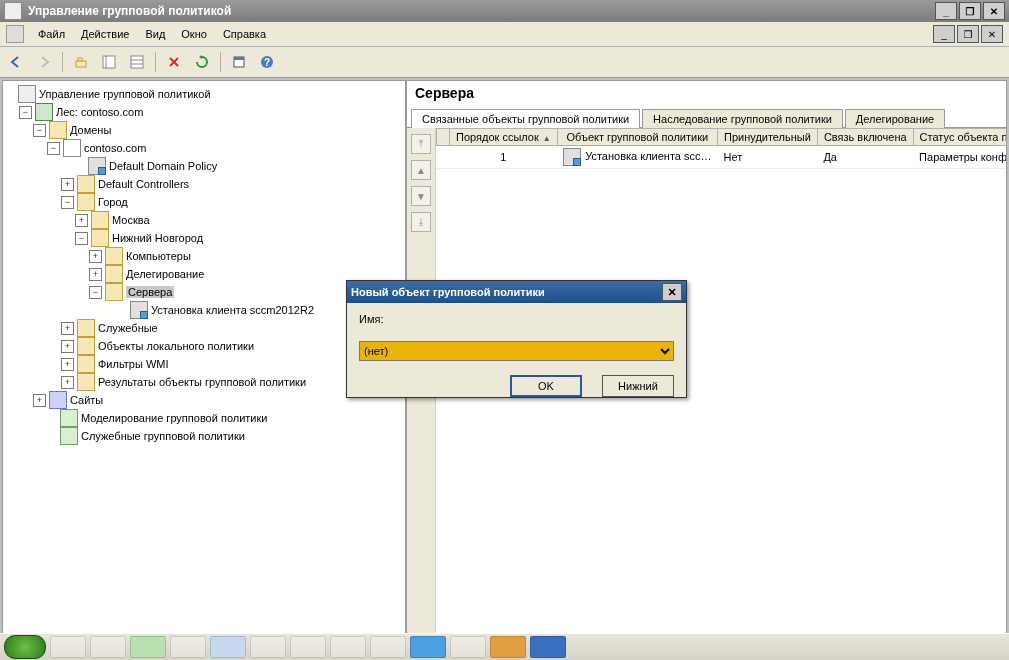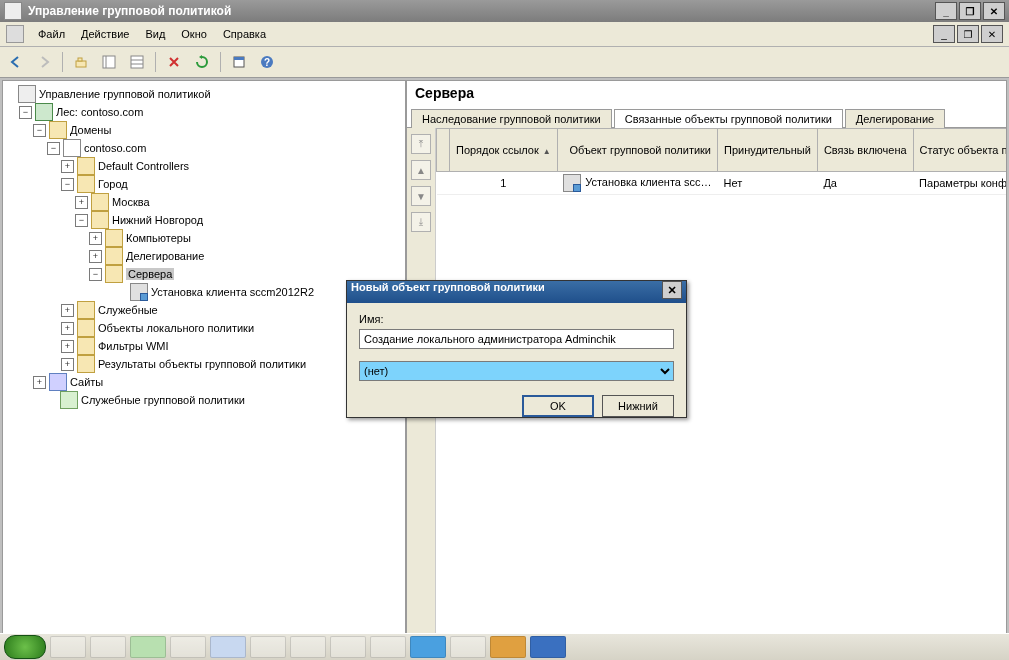--- a/index.html
+++ b/index.html
@@ -33,33 +33,33 @@
   .rightpane{flex:1;background:#fff;border:1px solid #9a9a9a;margin:2px 2px 2px 0;overflow:hidden;display:flex;flex-direction:column}
   .rp-title{font-size:14px;font-weight:bold;padding:4px 8px 2px 8px}
   .tabs{display:flex;align-items:flex-end;height:24px;padding:0 4px;border-bottom:1px solid #9a9a9a;background:#fff}
   .tab{padding:3px 10px;border:1px solid #9a9a9a;border-bottom:none;background:#ece9d8;margin-right:2px;position:relative;top:1px;cursor:default}
   .tab.active{background:#fff;z-index:2}
   .tabbody{flex:1;display:flex}
   .linkbtns{width:28px;background:#ece9d8;border-right:1px solid #ccc;display:flex;flex-direction:column;align-items:center;padding-top:6px;gap:6px}
   .linkbtn{width:18px;height:18px;background:#f4f2e8;border:1px solid #b0b0b0;display:flex;align-items:center;justify-content:center;color:#888;font-size:10px}
   .tablewrap{flex:1;overflow:hidden}
   table.gpo{width:100%;border-collapse:collapse;font-size:11px}
-  table.gpo th{background:#ece9d8;border:1px solid #b0b0b0;padding:15px 6px;font-weight:normal;text-align:right;white-space:nowrap}
+  table.gpo th{background:#ece9d8;border:1px solid #b0b0b0;padding:2px 6px;font-weight:normal;text-align:center;white-space:nowrap}
   table.gpo td{padding:2px 6px;border-bottom:1px solid #eee;white-space:nowrap}
   .sorticon{font-size:8px;margin-left:4px;color:#555}
   
   .modal{position:absolute;left:346px;top:280px;width:339px;background:#ece9d8;border:1px solid #333;box-shadow:2px 2px 4px rgba(0,0,0,.4)}
-  .modal .dlg-title{height:22px;background:linear-gradient(#3a6ea5,#1f4f8b);color:#fff;display:flex;align-items:flex-start;padding:0 4px;font-weight:bold;font-size:11px}
+  .modal .dlg-title{height:22px;background:linear-gradient(#3a6ea5,#1f4f8b);color:#fff;display:flex;align-items:center;padding:0 4px;font-weight:bold;font-size:11px}
   .modal .dlg-title .spacer{flex:1}
   .modal .dlg-close{width:18px;height:16px;background:#cfcfcf;border:1px solid #555;color:#000;display:flex;align-items:center;justify-content:center;font-size:11px}
   .modal .dlg-body{padding:10px 12px 0 12px}
   .modal label{display:block;margin-bottom:4px}
   .modal input[type=text]{width:100%;box-sizing:border-box;height:20px;border:1px solid #7a7a7a;padding:1px 4px;font-family:inherit;font-size:11px;background:#fff}
-  .modal select{width:100%;height:20px;border:1px solid #7a7a7a;background:#7dd3fc;font-family:inherit;font-size:11px}
-  .modal .dlg-btns{display:flex;justify-content:flex-end;gap:8px;margin-top:14px}
+  .modal select{width:100%;height:20px;border:1px solid #7a7a7a;background:#eab308;font-family:inherit;font-size:11px}
+  .modal .dlg-btns{display:flex;justify-content:flex-end;gap:20px;margin-top:14px}
   .modal button{min-width:72px;height:22px;background:#ece9d8;border:1px solid #555;font-family:inherit;font-size:11px}
   .modal button.default{border:2px solid #2a5a9a}
   
   .taskbar{position:absolute;left:0;bottom:0;width:1009px;height:26px;background:linear-gradient(#e8e6dc,#d6d3c6);border-top:1px solid #fff;display:flex;align-items:center;padding:0 4px;gap:4px}
   .tb-item{width:34px;height:20px;border:1px solid rgba(0,0,0,0.15);background:rgba(255,255,255,0.3);border-radius:2px}
   .tb-start{width:40px;height:22px;background:radial-gradient(circle,#6cc04a,#2a7a1a);border-radius:11px;border:1px solid #155015}
   
   svg{display:block}
 </style>
 </head>
@@ -162,20 +162,25 @@
     <div class="node" style="padding-left:28px">
         <span class="exp">−</span>
         <span class="ticon i-folder"></span>
         <span>Домены</span>
       </div>
     <div class="node" style="padding-left:42px">
         <span class="exp">−</span>
         <span class="ticon i-domain"></span>
         <span>contoso.com</span>
       </div>
+    <div class="node" style="padding-left:70px">
+        <span class="noexp"></span>
+        <span class="ticon i-gpo"></span>
+        <span>Default Domain Policy</span>
+      </div>
     <div class="node" style="padding-left:56px">
         <span class="exp">+</span>
         <span class="ticon i-ou"></span>
         <span>Default Controllers</span>
       </div>
     <div class="node" style="padding-left:56px">
         <span class="exp">−</span>
         <span class="ticon i-ou"></span>
         <span>Город</span>
       </div>
@@ -226,33 +231,38 @@
       </div>
     <div class="node" style="padding-left:56px">
         <span class="exp">+</span>
         <span class="ticon i-folder"></span>
         <span>Результаты объекты групповой политики</span>
       </div>
     <div class="node" style="padding-left:28px">
         <span class="exp">+</span>
         <span class="ticon i-sites"></span>
         <span>Сайты</span>
+      </div>
+    <div class="node" style="padding-left:42px">
+        <span class="noexp"></span>
+        <span class="ticon i-model"></span>
+        <span>Моделирование групповой политики</span>
       </div>
     <div class="node" style="padding-left:42px">
         <span class="noexp"></span>
         <span class="ticon i-model"></span>
         <span>Служебные групповой политики</span>
       </div>
   </div>
 
   <div class="rightpane">
     <div class="rp-title">Сервера</div>
     <div class="tabs">
+      <div class="tab active">Связанные объекты групповой политики</div>
       <div class="tab">Наследование групповой политики</div>
-      <div class="tab active">Связанные объекты групповой политики</div>
       <div class="tab">Делегирование</div>
     </div>
     <div class="tabbody">
       <div class="linkbtns">
         <div class="linkbtn">⤒</div>
         <div class="linkbtn">▲</div>
         <div class="linkbtn">▼</div>
         <div class="linkbtn">⤓</div>
       </div>
       <div class="tablewrap">
@@ -284,21 +294,20 @@
 </div>
 
 <div class="modal">
   <div class="dlg-title">
     <span>Новый объект групповой политики</span>
     <span class="spacer"></span>
     <span class="dlg-close">✕</span>
   </div>
   <div class="dlg-body">
     <label>Имя:</label>
-    <input type="text" value="Создание локального администратора Adminchik" style="">
     <div style="height:12px"></div>
     <select>
       <option>(нет)</option>
     </select>
     <div class="dlg-btns">
       <button class="default">OK</button>
       <button>Нижний</button>
     </div>
   </div>
 </div>

